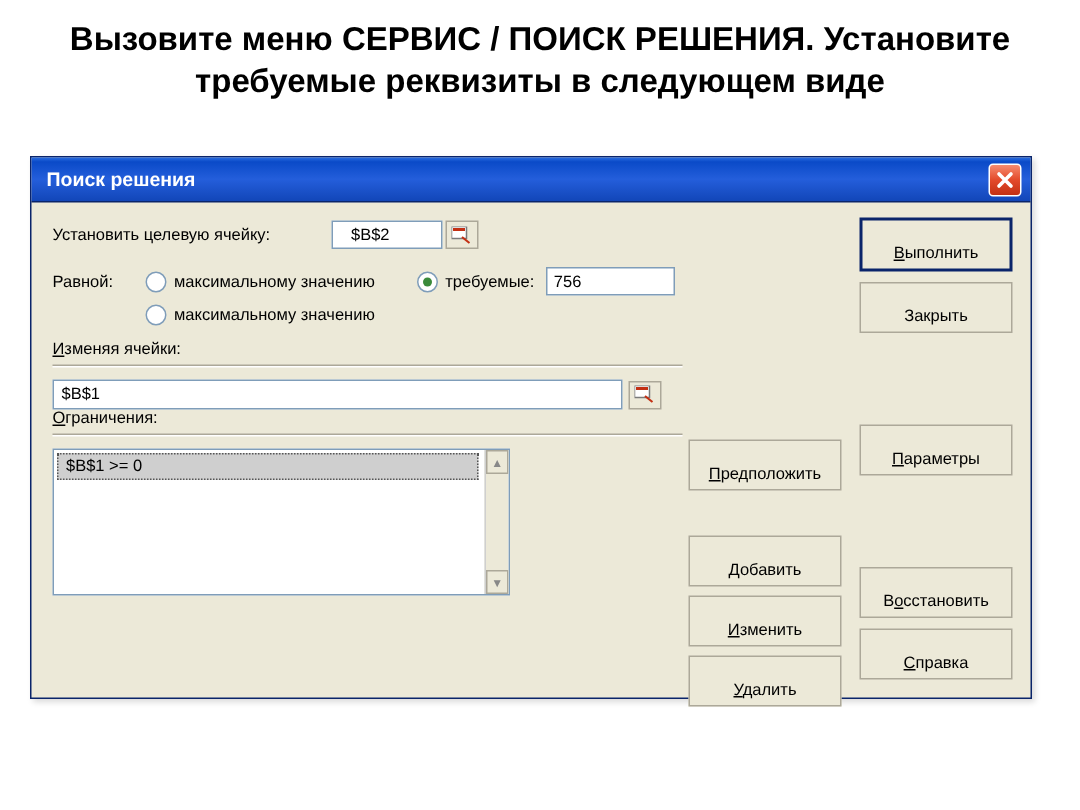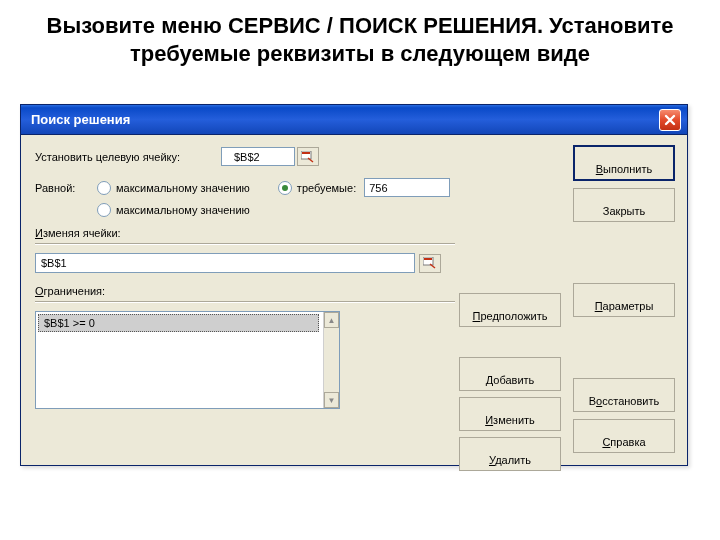--- a/index.html
+++ b/index.html
@@ -115,21 +115,21 @@
   .min-row { padding-left: 62px; margin-bottom: 10px; }
 
   .section-lbl { color: #000; font-size: 11px; margin-bottom: 4px; }
   .divider {
     border: none;
     border-top: 1px solid #aca899;
     border-bottom: 1px solid #fff;
     margin: 3px 0 8px 0;
     width: 420px;
   }
-  .changing-row { margin-bottom: 12px; gap: 2px; }
+  .changing-row { margin-bottom: 0; gap: 2px; }
   .changing-input {
     width: 380px;
     height: 20px;
     border: 1px solid #7f9db9;
     background: #fff;
     padding: 2px 5px;
     font-size: 11px;
   }
 
   .constraints-box {

